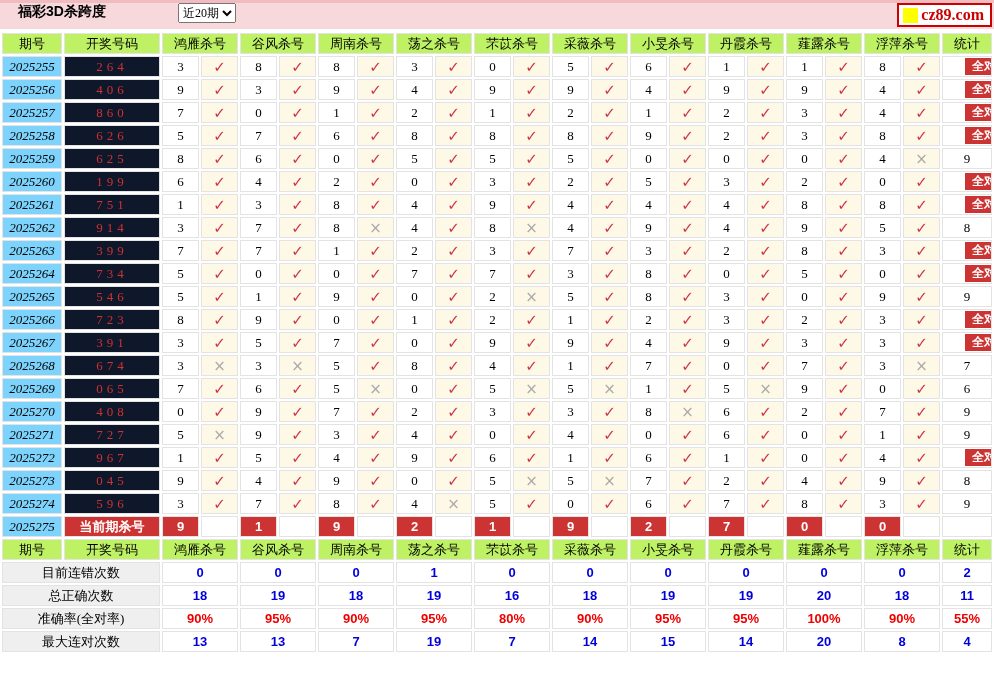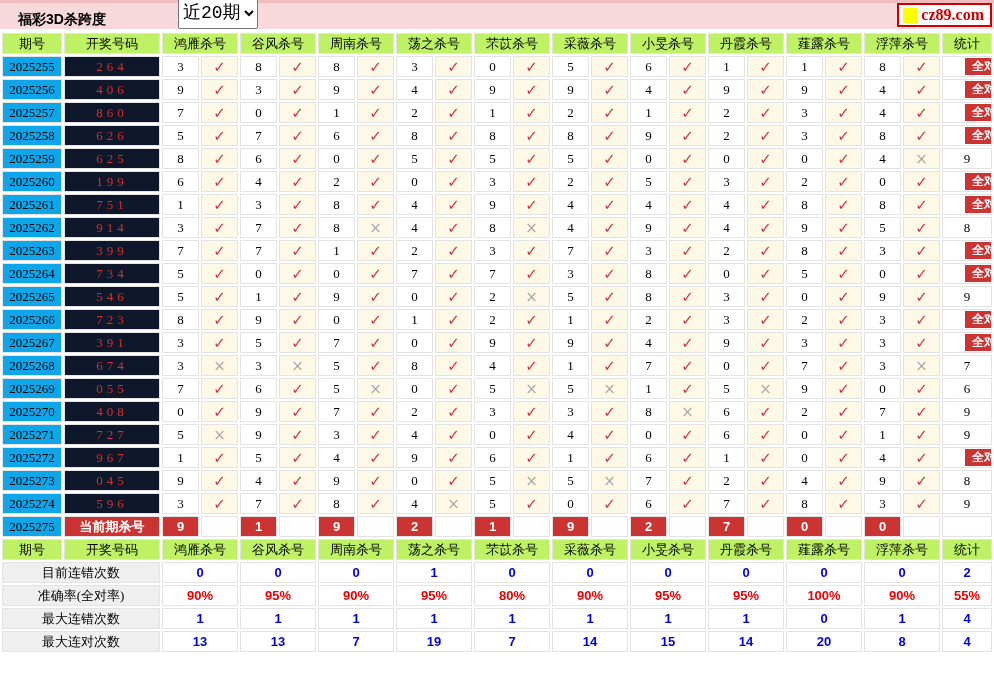--- a/index.html
+++ b/index.html
@@ -1,28 +1,28 @@
 <!DOCTYPE html>
 <html><head>
 <meta charset="utf-8">
 <style>
   html,body{margin:0;padding:0;background:#ffffff;}
   .page{width:994px;height:682px;font-family:"Liberation Serif","DejaVu Serif",serif;position:relative;overflow:hidden;}
   
-  .topbar{height:26px;background:#f7d9db;border-top:3px solid #f0bcbf;position:relative;display:flex;align-items:flex-end;}
+  .topbar{height:26px;background:#f7d9db;border-top:3px solid #f0bcbf;position:relative;display:flex;align-items:flex-start;}
   .topbar .title{font-weight:bold;font-size:14px;color:#000;margin-left:18px;font-family:"Liberation Sans","DejaVu Sans",sans-serif;}
-  .period-select{margin-left:72px;font-size:18px;height:32px;font-family:Liberation Mono, monospace;}
+  .period-select{margin-left:72px;font-size:12px;height:20px;font-family:Liberation Serif, serif;}
   .logo{position:absolute;right:2px;top:0px;background:#ffffff;border:2px solid #cc0000;padding:1px 6px 1px 4px;display:flex;align-items:center;gap:3px;cursor:pointer;}
   .logo-sq{width:15px;height:15px;background:#ffff00;display:inline-block;}
   .logo-text{color:#cc0000;font-weight:bold;font-size:16px;font-family:"Liberation Serif","DejaVu Serif",serif;}
   
   table.main{border-collapse:separate;border-spacing:2px;width:994px;table-layout:fixed;margin-top:2px;}
   table.main th, table.main td{border:1px solid #e3e3e3;height:19px;padding:0;text-align:center;font-size:13px;overflow:hidden;white-space:nowrap;}
   th.hdr{background:#bef264;font-weight:normal;color:#000;}
-  td.period{background:#0ea5e9;color:#000;}
+  td.period{background:#7dd3fc;color:#000;font-style:italic;}
   td.winnum{background:#0f172a;color:#cc3333;letter-spacing:4px;}
   td.knum{background:#fff;color:#000;}
   td.kchk{background:#fdf9e6;}
   td.stat{background:#fff;color:#000;}
   .check{color:#cc3344;font-weight:bold;font-size:15px;font-family:"DejaVu Sans",sans-serif;}
   .cross{color:#aaaaaa;font-size:15px;font-family:"DejaVu Sans",sans-serif;}
   .badge{display:inline-block;background:#cc3333;color:#fff;font-weight:bold;font-size:12px;line-height:17px;padding:0 7px;font-family:"Liberation Sans","DejaVu Sans",sans-serif;margin-left:22px;}
   td.cur-label{background:#cc3333;color:#fff;font-weight:bold;font-size:14px;font-family:"Liberation Sans","DejaVu Sans",sans-serif;}
   td.cur-num{background:#cc3333;color:#fff;font-weight:bold;font-size:13px;font-family:"Liberation Sans","DejaVu Sans",sans-serif;}
   td.cur-empty{background:#fff;}
@@ -430,21 +430,21 @@
           <td class="knum">0</td>
           <td class="kchk"><span class="check">✓</span></td>
           <td class="knum">7</td>
           <td class="kchk"><span class="check">✓</span></td>
           <td class="knum">3</td>
           <td class="kchk"><span class="cross">×</span></td>
           <td class="stat">7</td>
         </tr>
         <tr>
           <td class="period">2025269</td>
-          <td class="winnum">055</td>
+          <td class="winnum">065</td>
           <td class="knum">7</td>
           <td class="kchk"><span class="check">✓</span></td>
           <td class="knum">6</td>
           <td class="kchk"><span class="check">✓</span></td>
           <td class="knum">5</td>
           <td class="kchk"><span class="cross">×</span></td>
           <td class="knum">0</td>
           <td class="kchk"><span class="check">✓</span></td>
           <td class="knum">5</td>
           <td class="kchk"><span class="cross">×</span></td>
@@ -633,48 +633,48 @@
           <td class="sum-val blue" colspan="2">1</td>
           <td class="sum-val blue" colspan="2">0</td>
           <td class="sum-val blue" colspan="2">0</td>
           <td class="sum-val blue" colspan="2">0</td>
           <td class="sum-val blue" colspan="2">0</td>
           <td class="sum-val blue" colspan="2">0</td>
           <td class="sum-val blue" colspan="2">0</td>
           <td class="sum-val blue">2</td>
         </tr>
         <tr>
+          <td class="sum-label" colspan="2">总正确次数</td>
+          <td class="sum-val blue" colspan="2">18</td>
+          <td class="sum-val blue" colspan="2">19</td>
+          <td class="sum-val blue" colspan="2">18</td>
+          <td class="sum-val blue" colspan="2">19</td>
+          <td class="sum-val blue" colspan="2">16</td>
+          <td class="sum-val blue" colspan="2">18</td>
+          <td class="sum-val blue" colspan="2">19</td>
+          <td class="sum-val blue" colspan="2">19</td>
+          <td class="sum-val blue" colspan="2">20</td>
+          <td class="sum-val blue" colspan="2">18</td>
+          <td class="sum-val blue">11</td>
+        </tr>
+        <tr>
           <td class="sum-label" colspan="2">准确率(全对率)</td>
           <td class="sum-val red" colspan="2">90%</td>
           <td class="sum-val red" colspan="2">95%</td>
           <td class="sum-val red" colspan="2">90%</td>
           <td class="sum-val red" colspan="2">95%</td>
           <td class="sum-val red" colspan="2">80%</td>
           <td class="sum-val red" colspan="2">90%</td>
           <td class="sum-val red" colspan="2">95%</td>
           <td class="sum-val red" colspan="2">95%</td>
           <td class="sum-val red" colspan="2">100%</td>
           <td class="sum-val red" colspan="2">90%</td>
           <td class="sum-val red">55%</td>
         </tr>
         <tr>
-          <td class="sum-label" colspan="2">最大连错次数</td>
-          <td class="sum-val blue" colspan="2">1</td>
-          <td class="sum-val blue" colspan="2">1</td>
-          <td class="sum-val blue" colspan="2">1</td>
-          <td class="sum-val blue" colspan="2">1</td>
-          <td class="sum-val blue" colspan="2">1</td>
-          <td class="sum-val blue" colspan="2">1</td>
-          <td class="sum-val blue" colspan="2">1</td>
-          <td class="sum-val blue" colspan="2">1</td>
-          <td class="sum-val blue" colspan="2">0</td>
-          <td class="sum-val blue" colspan="2">1</td>
-          <td class="sum-val blue">4</td>
-        </tr>
-        <tr>
           <td class="sum-label" colspan="2">最大连对次数</td>
           <td class="sum-val blue" colspan="2">13</td>
           <td class="sum-val blue" colspan="2">13</td>
           <td class="sum-val blue" colspan="2">7</td>
           <td class="sum-val blue" colspan="2">19</td>
           <td class="sum-val blue" colspan="2">7</td>
           <td class="sum-val blue" colspan="2">14</td>
           <td class="sum-val blue" colspan="2">15</td>
           <td class="sum-val blue" colspan="2">14</td>
           <td class="sum-val blue" colspan="2">20</td>

